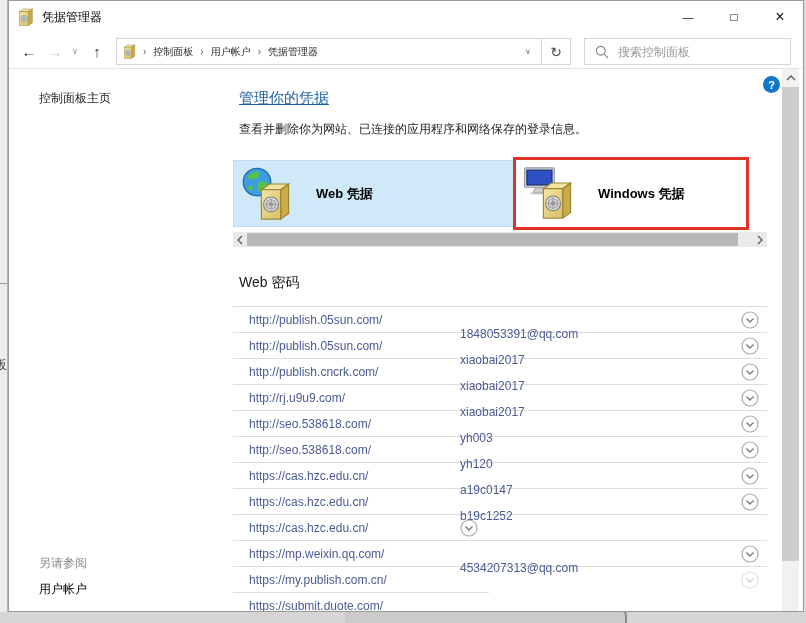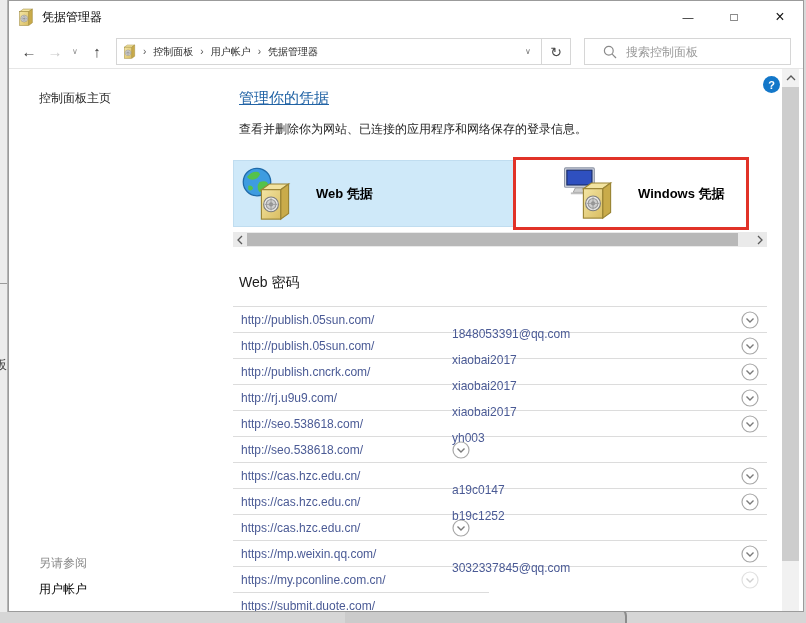--- a/index.html
+++ b/index.html
@@ -32,50 +32,50 @@
   .nav-back { left:8px; width:24px; }
   .nav-fwd { left:34px; width:24px; color:#c9c9c9; }
   .nav-drop { left:58px; width:16px; font-size:8px; color:#8f8f8f; }
   .nav-up { left:76px; width:24px; }
   .addressbar { position:absolute; left:107px; top:5px; width:426px; height:27px; border:1px solid #d6d6d6; display:flex; align-items:center; padding-left:6px; }
   .addressbar .crumb-icon { width:13px; height:15px; flex:0 0 auto; }
   .crumb-sep { color:#555; font-size:10px; padding:0 7px; }
   .crumb { color:#2b2b2b; font-size:10px; white-space:nowrap; }
   .addr-drop { margin-left:auto; width:26px; text-align:center; font-size:8px; color:#777; }
   .refresh-btn { position:absolute; left:532px; top:5px; width:30px; height:27px; border:1px solid #d6d6d6; display:flex; align-items:center; justify-content:center; font-size:14px; color:#4a4a4a; }
-  .searchbox { position:absolute; left:575px; top:5px; width:207px; height:27px; border:1px solid #d6d6d6; display:flex; align-items:center; padding-left:18px; }
+  .searchbox { position:absolute; left:575px; top:5px; width:207px; height:27px; border:1px solid #d6d6d6; display:flex; align-items:center; padding-left:10px; }
   .searchbox input { border:none; outline:none; flex:1; font-family:inherit; font-size:12px; color:#333; margin-left:9px; background:transparent; }
   .searchbox input::placeholder { color:#9a9a9a; }
 
   
   .content { position:absolute; left:0; top:68px; width:100%; height:544px; background:#fff; }
   .sidebar-home { position:absolute; left:30px; top:21px; color:#1f1f1f; cursor:pointer; }
   .sidebar-see-also { position:absolute; left:30px; top:486px; color:#8a8a8a; }
   .sidebar-user-accounts { position:absolute; left:30px; top:512px; color:#000; cursor:pointer; }
 
   .main { position:absolute; left:224px; top:0; width:534px; height:544px; }
   .page-heading { position:absolute; left:6px; top:20px; font-size:15px; color:#2163a5;text-decoration:underline; }
   .page-desc { position:absolute; left:6px; top:52px; font-size:12px; color:#1e1e1e; }
 
   .tile { position:absolute; display:flex; align-items:center; cursor:pointer; }
   .tile-web { left:0; top:91px; width:282px; height:67px; background:#cfe9f9; border:1px solid #c0ddf0; }
-  .tile-windows { left:280px; top:88px; width:236px; height:73px; background:#fff; border:3px solid #e13228;padding-left:40px; }
+  .tile-windows { left:280px; top:88px; width:236px; height:73px; background:#fff; border:3px solid #e13228; }
   .tile .tile-icon { margin-left:8px; width:54px; height:58px; flex:0 0 auto; }
   .tile .tile-label { margin-left:20px; font-size:13px; font-weight:bold; color:#000; }
 
   .hscroll { position:absolute; left:0; top:163px; width:534px; height:15px; background:#eaeaea; }
   .hscroll .arrow { position:absolute; top:0; width:14px; height:15px; display:flex; align-items:center; justify-content:center; }
   .hscroll .arrow-left { left:0; }
   .hscroll .arrow-right { right:0; }
   .hscroll .thumb { position:absolute; left:14px; top:1px; width:491px; height:13px; background:#b8b8b8; }
 
   .section-header { position:absolute; left:6px; top:205px; font-size:14px; color:#1a1a1a; }
   .cred-list { position:absolute; left:0; top:237px; width:534px; border-top:1px solid #dcdcdc; }
   .cred-row { height:26px; display:flex; align-items:center; border-bottom:1px solid #dcdcdc; position:relative; }
-  .cred-url { margin-left:8px; width:211px; color:#4a5a95; font-size:12px; white-space:nowrap; overflow:hidden; }
+  .cred-url { margin-left:16px; width:211px; color:#4a5a95; font-size:12px; white-space:nowrap; overflow:hidden; }
   .cred-user { flex:1; color:#4a5a95; font-size:12px; white-space:nowrap;margin-top:28px; }
   .cred-chev { width:26px; flex:0 0 auto; display:flex; align-items:center; cursor:pointer; }
   .cred-row.partial { border-bottom:none; }
   .cred-row.partial::after { content:""; position:absolute; left:0; bottom:0; width:48%; border-bottom:1px solid #dcdcdc; }
   .cred-row.partial .cred-chev { opacity:.35; }
 
   .help-btn { position:absolute; left:754px; top:7px; width:17px; height:17px; border-radius:50%; background:#1377c9; color:#fff; font-size:11px; font-weight:bold; display:flex; align-items:center; justify-content:center; cursor:pointer; }
 
   .vscroll { position:absolute; left:773px; top:0; width:17px; height:544px; background:#f1f1f1; }
   .vscroll .arrow-up { position:absolute; left:0; top:0; width:17px; height:17px; display:flex; align-items:center; justify-content:center; }
@@ -280,20 +280,21 @@
     <span class="cred-user">yh003</span>
     <span class="cred-chev">
       <svg width="18" height="18">
                 <use href="#chev-circle"></use>
               </svg>
     </span>
   </div>
 
   <div class="cred-row">
     <span class="cred-url">http://seo.538618.com/</span>
+    <span class="cred-user">yh120</span>
     <span class="cred-chev">
       <svg width="18" height="18">
                 <use href="#chev-circle"></use>
               </svg>
     </span>
   </div>
 
   <div class="cred-row">
     <span class="cred-url">https://cas.hzc.edu.cn/</span>
     <span class="cred-user">a19c0147</span>
@@ -318,30 +319,30 @@
     <span class="cred-url">https://cas.hzc.edu.cn/</span>
     <span class="cred-chev">
       <svg width="18" height="18">
                 <use href="#chev-circle"></use>
               </svg>
     </span>
   </div>
 
   <div class="cred-row">
     <span class="cred-url">https://mp.weixin.qq.com/</span>
-    <span class="cred-user">3032337845@qq.com</span>
+    <span class="cred-user">4534207313@qq.com</span>
     <span class="cred-chev">
       <svg width="18" height="18">
                 <use href="#chev-circle"></use>
               </svg>
     </span>
   </div>
 
   <div class="cred-row partial">
-    <span class="cred-url">https://my.pconline.com.cn/</span>
+    <span class="cred-url">https://my.publish.com.cn/</span>
     <span class="cred-user"></span>
     <span class="cred-chev">
       <svg width="18" height="18">
                 <use href="#chev-circle"></use>
               </svg>
     </span>
   </div>
 
   <div class="cred-row">
     <span class="cred-url">https://submit.duote.com/</span>

